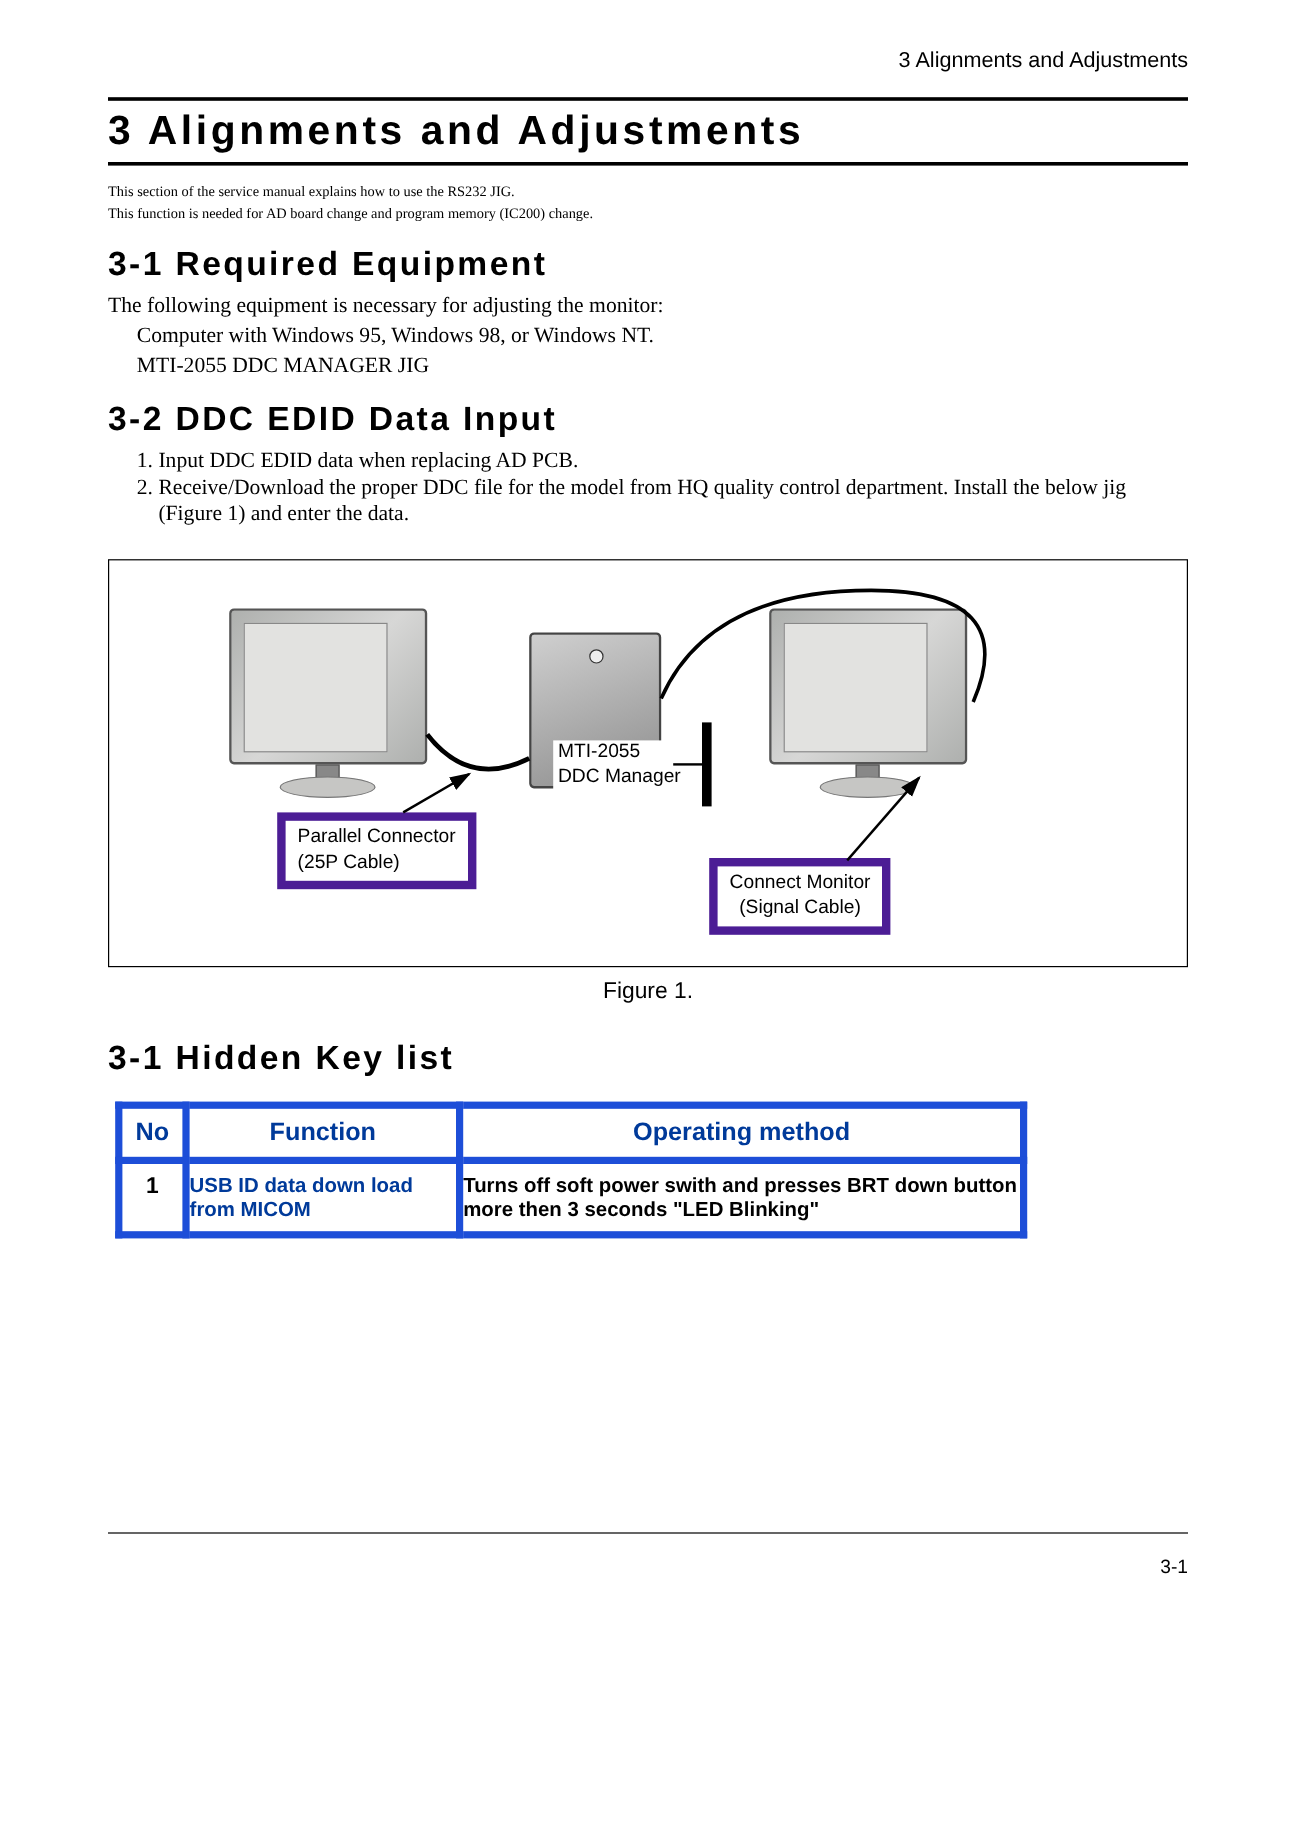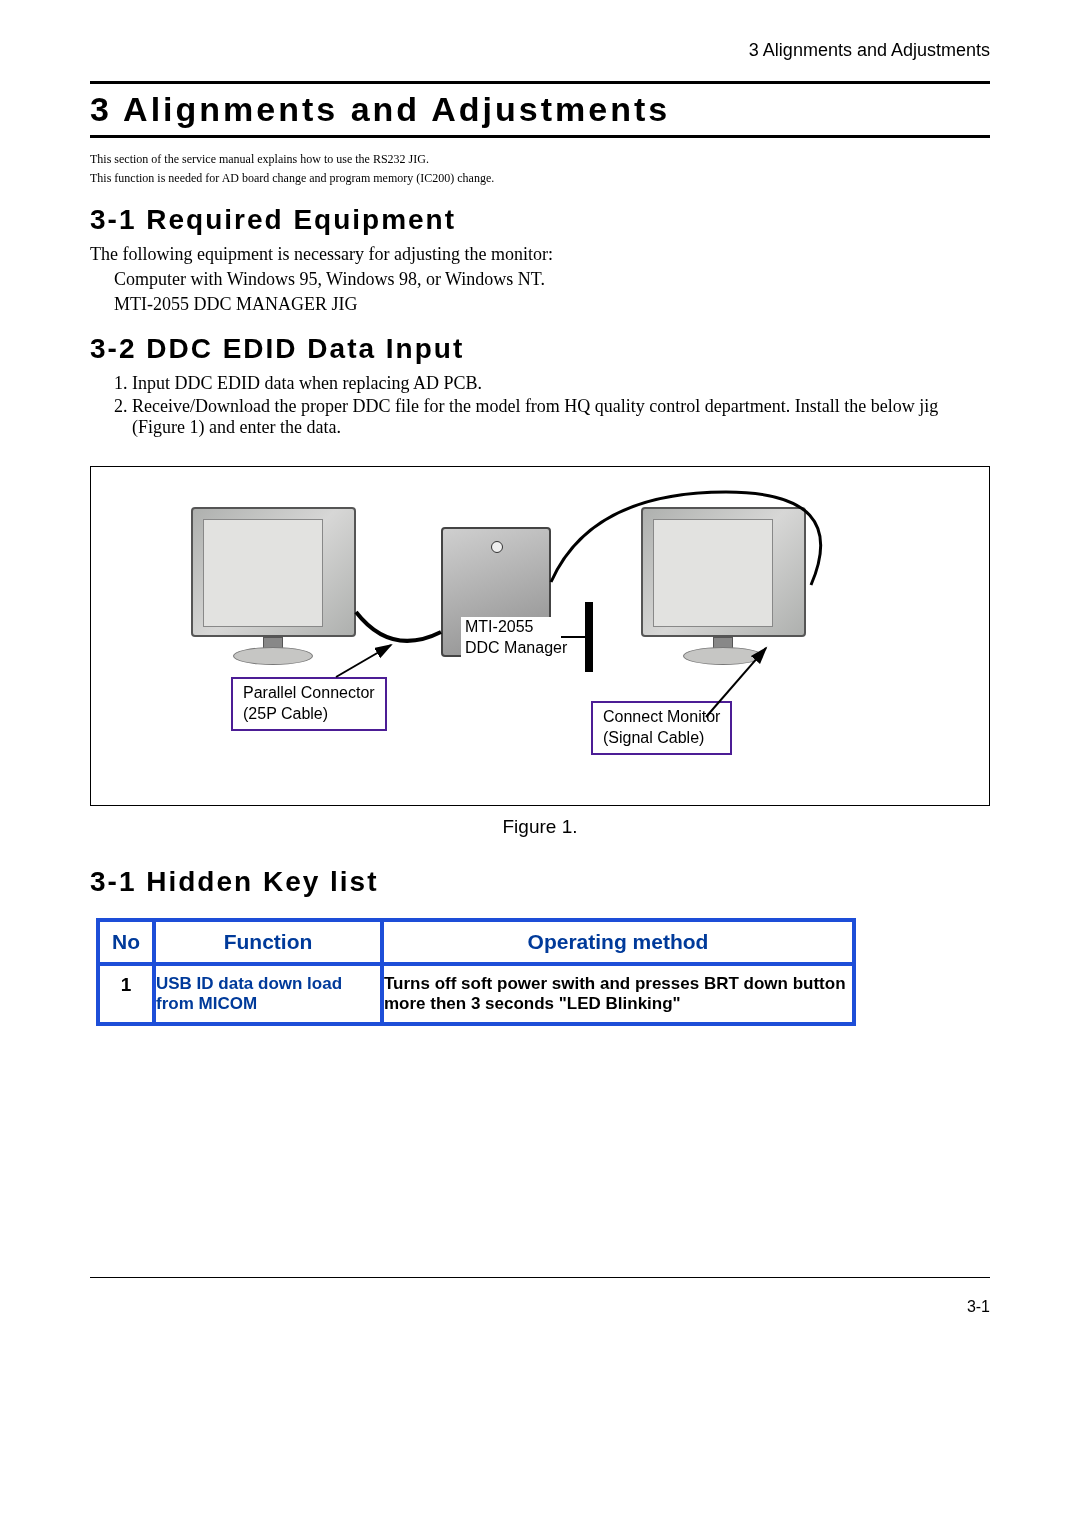--- a/index.html
+++ b/index.html
@@ -112,21 +112,21 @@
     position: absolute;
     left: 50%; top: 12px;
     width: 10px; height: 10px;
     margin-left: -5px;
     border: 1.5px solid #333;
     border-radius: 50%;
     background: #eee;
   }
   .label-box {
     position: absolute;
-    border: 2px solid #4c1d95;
+    border: 7px solid #4c1d95;
     font-family: Arial, Helvetica, sans-serif;
     font-size: 16px;
     padding: 4px 10px;
     background: #fff;
     line-height: 1.3;
   }
   
   svg.cables {
     position: absolute;
     left: 0; top: 0;
@@ -134,21 +134,21 @@
     pointer-events: none;
   }
   
   table.keylist {
     border-collapse: collapse;
     width: 760px;
     margin: 20px 0 0 6px;
     font-family: Arial, Helvetica, sans-serif;
   }
   table.keylist th, table.keylist td {
-    border: 4px solid #1d4ed8;
+    border: 6px solid #1d4ed8;
     padding: 8px 0;
     vertical-align: top;
   }
   table.keylist th {
     text-align: center;
     font-size: 21px;
     font-weight: bold;
     color: #003a9a;
   }
   table.keylist td.no {
@@ -230,21 +230,21 @@
     </div>
 
     <div class="label-box" style="left:140px; top:210px;">
       <span>Parallel Connector</span><br>
       <span>(25P Cable)</span>
     </div>
     <div class="label-box" style="border:none; padding:0 4px; left:370px; top:150px;">
       <span>MTI-2055</span><br>
       <span>DDC Manager</span>
     </div>
-    <div class="label-box" style="left:500px; top:234px;">
+    <div class="label-box" style="left:500px; top:248px;text-align:center;">
       <span>Connect Monitor</span><br>
       <span>(Signal Cable)</span>
     </div>
 
     <svg class="cables">
       <defs>
         <marker id="arrow" markerWidth="10" markerHeight="10" refX="8" refY="3" orient="auto">
           <path d="M0,0 L0,6 L9,3 z" class="arrowhead"></path>
         </marker>
       </defs>

